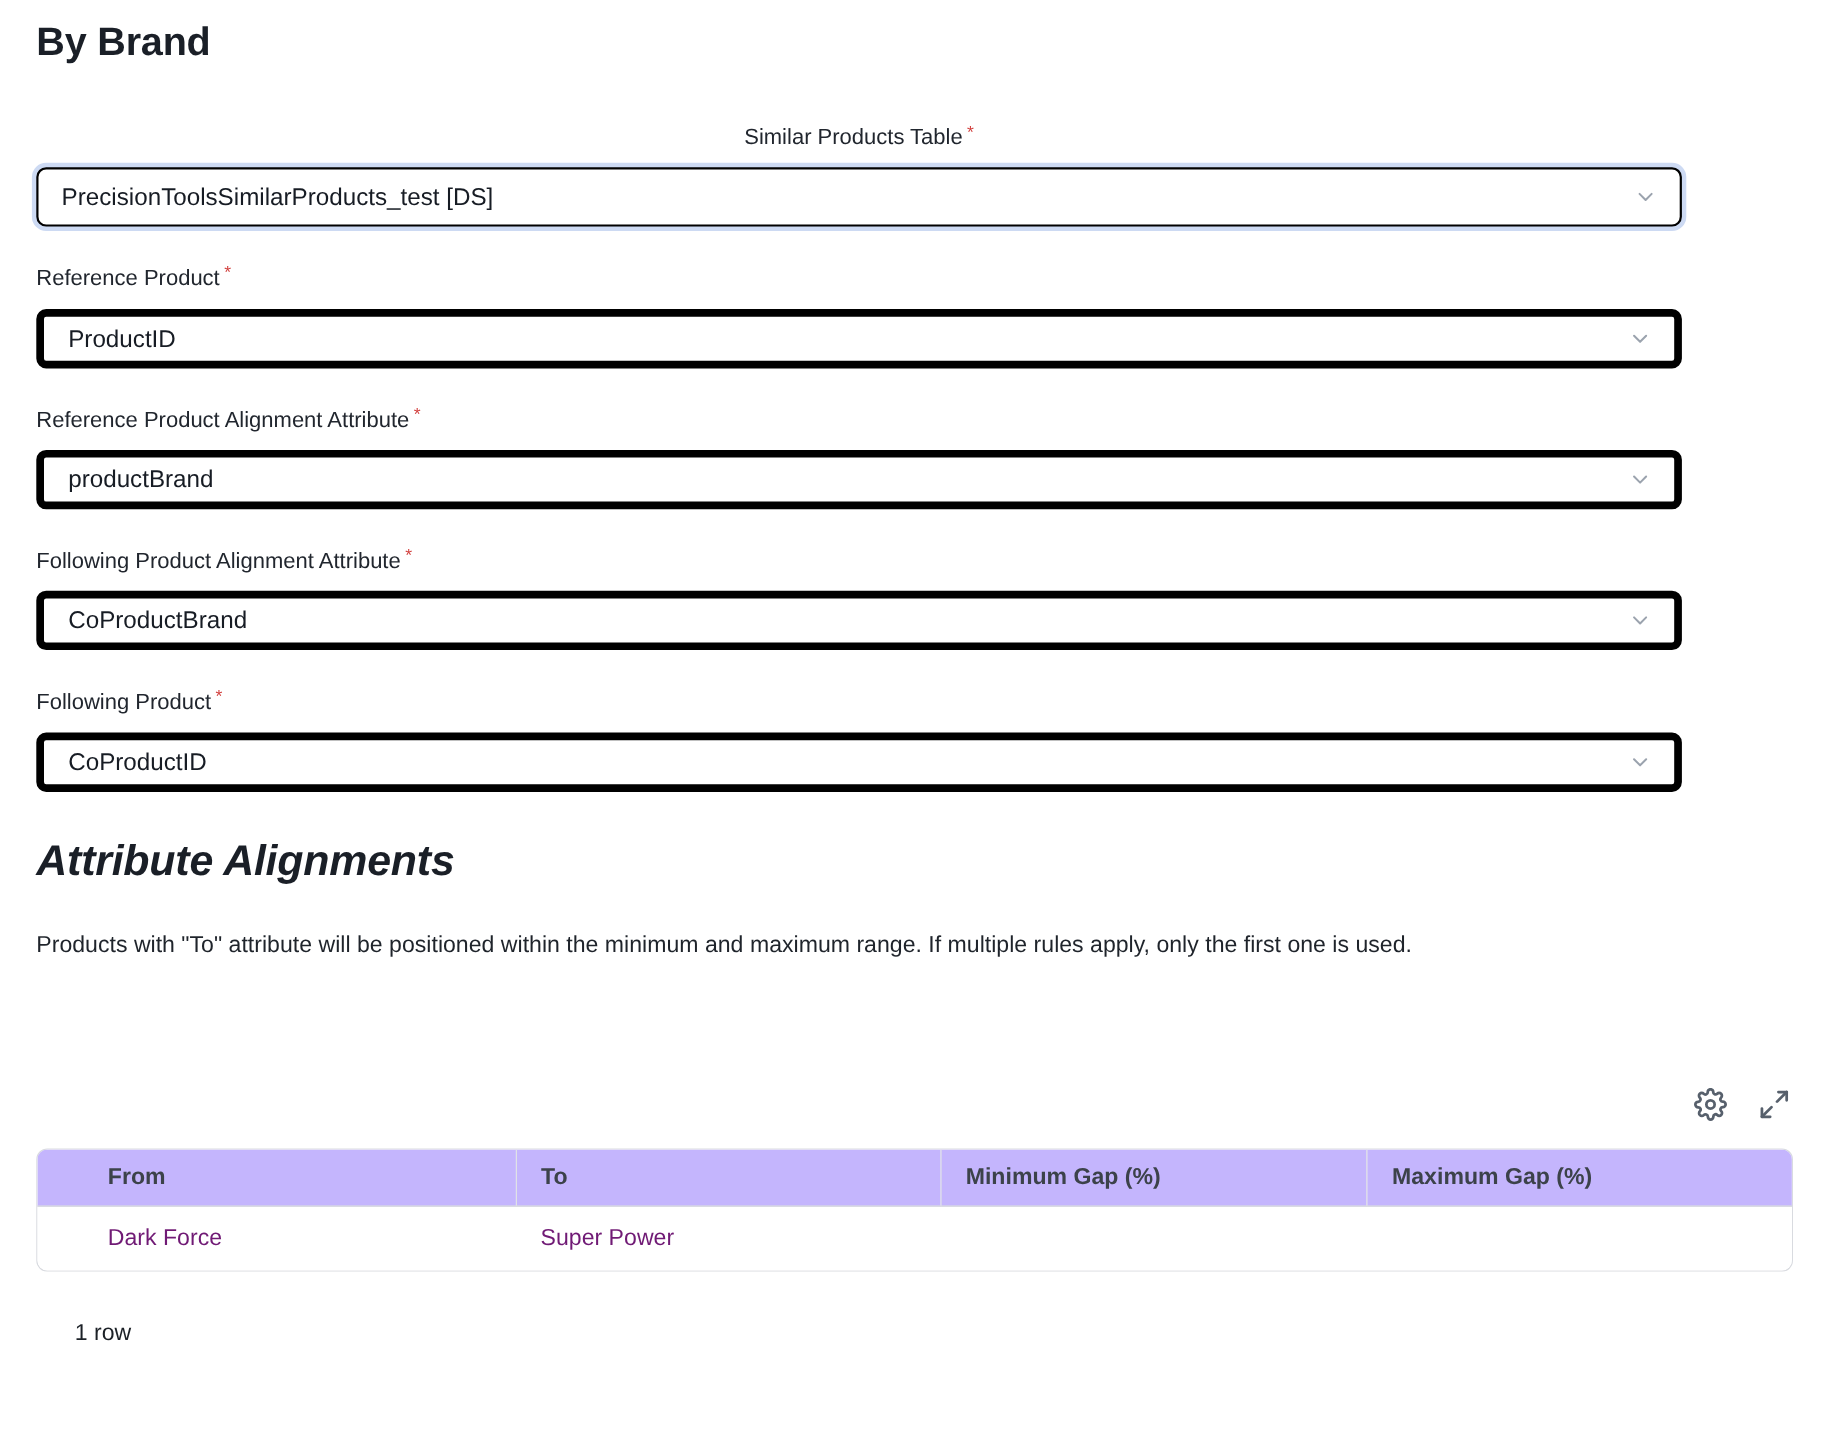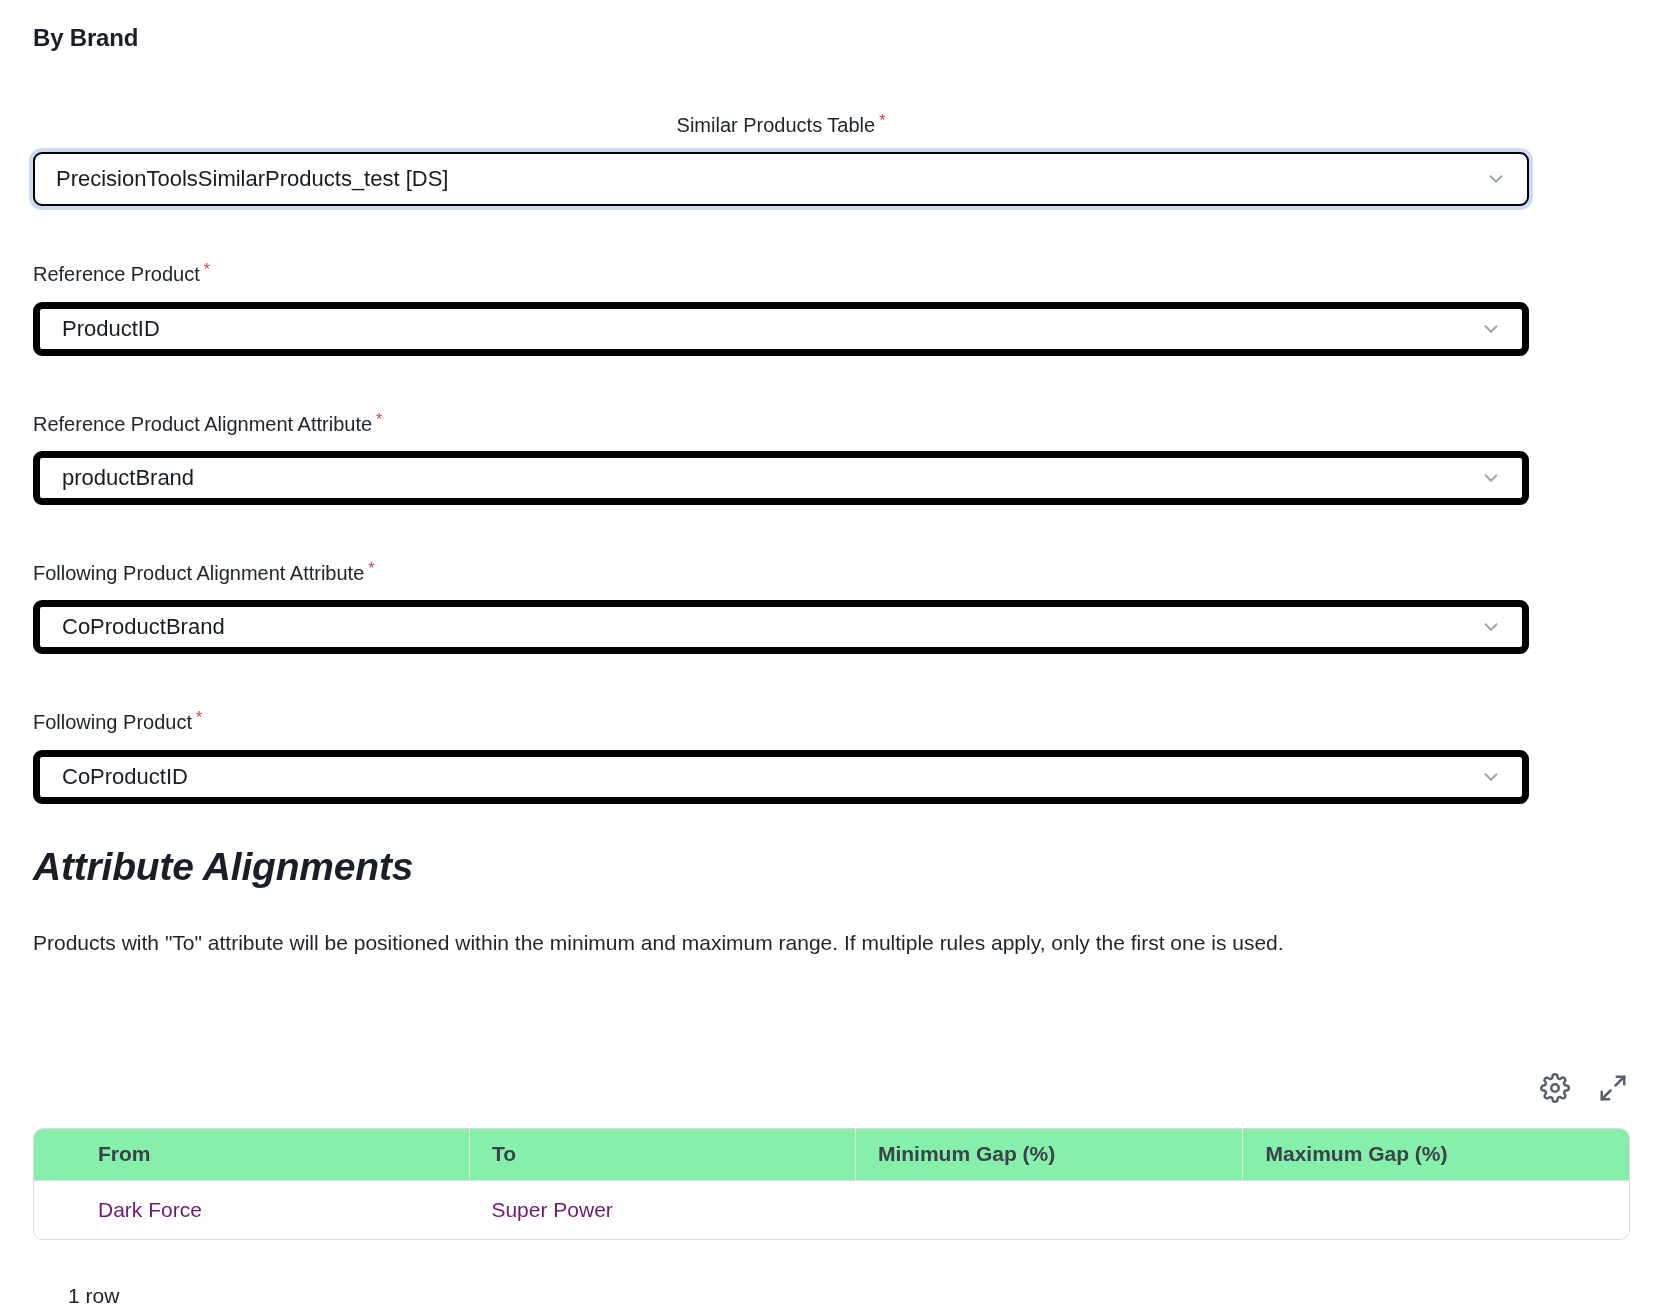--- a/index.html
+++ b/index.html
@@ -7,25 +7,25 @@
   body {
     width: 1673px; height: 1304px;
     background: #ffffff;
     font-family: "Liberation Sans", sans-serif;
     color: #1c2127;
     overflow: hidden;
   }
   .page { padding: 20px 0 0 33px; }
 
   .page-title {
-    font-size: 24px; font-weight: 700; line-height: 36px;
+    font-size: 36px; font-weight: 700; line-height: 36px;
     margin: 0; color: #1a1f27; letter-spacing: -0.2px;
   }
 
-  .field { width: 1496px; margin-top: 51px; }
+  .field { width: 1496px; margin-top: 30px; }
   .field.first { margin-top: 52px; text-align: center; }
   .field-label-row { line-height: 26px; }
   .field-label { font-size: 20px; color: #21262e; }
   .req { color: #d2403e; font-size: 16px; vertical-align: super; margin-left: 4px; }
 
   .select {
     margin-top: 12px; height: 54px; width: 100%;
     border: 7px solid #000000; border-radius: 9px; background: #fff;
     display: flex; align-items: center; justify-content: space-between;
     padding: 0 20px 0 22px; font-size: 22px; color: #171c24;
@@ -59,21 +59,21 @@
   .icon-btn svg { stroke: #57606c; fill: none; stroke-width: 2; stroke-linecap: round; stroke-linejoin: round; }
 
   .table-wrap {
     width: 1597px; margin-top: 23px;
     border: 1px solid #d9dbe0; border-radius: 10px; overflow: hidden;
   }
   table.align-table {
     width: 100%; border-collapse: collapse; table-layout: fixed; font-size: 21px;
   }
   .align-table thead th {
-    background: #86efac; text-align: left; font-weight: 700; color: #3c424a;
+    background: #c4b5fd; text-align: left; font-weight: 700; color: #3c424a;
     height: 52px; padding: 0 20px 0 22px;
     border-bottom: 1px solid #d9dbe0; border-right: 1px solid #e0e2e6;
   }
   .align-table thead th:last-child { border-right: none; }
   .align-table thead th.first-col, .align-table tbody td.first-col { padding-left: 64px; }
   .align-table tbody td {
     height: 58px; padding: 0 20px 0 22px; color: #701a75; background: #fff;
   }
 
   .table-footer { font-size: 21px; color: #1c2127; margin: 44px 0 0 35px; }

